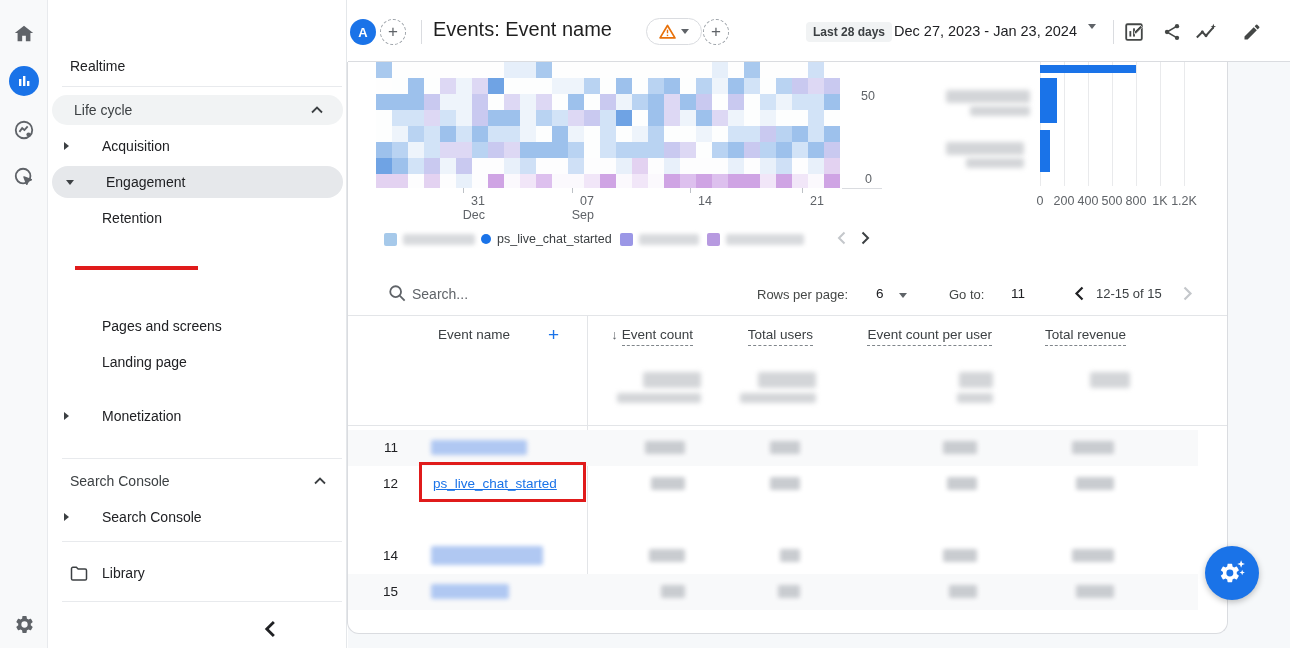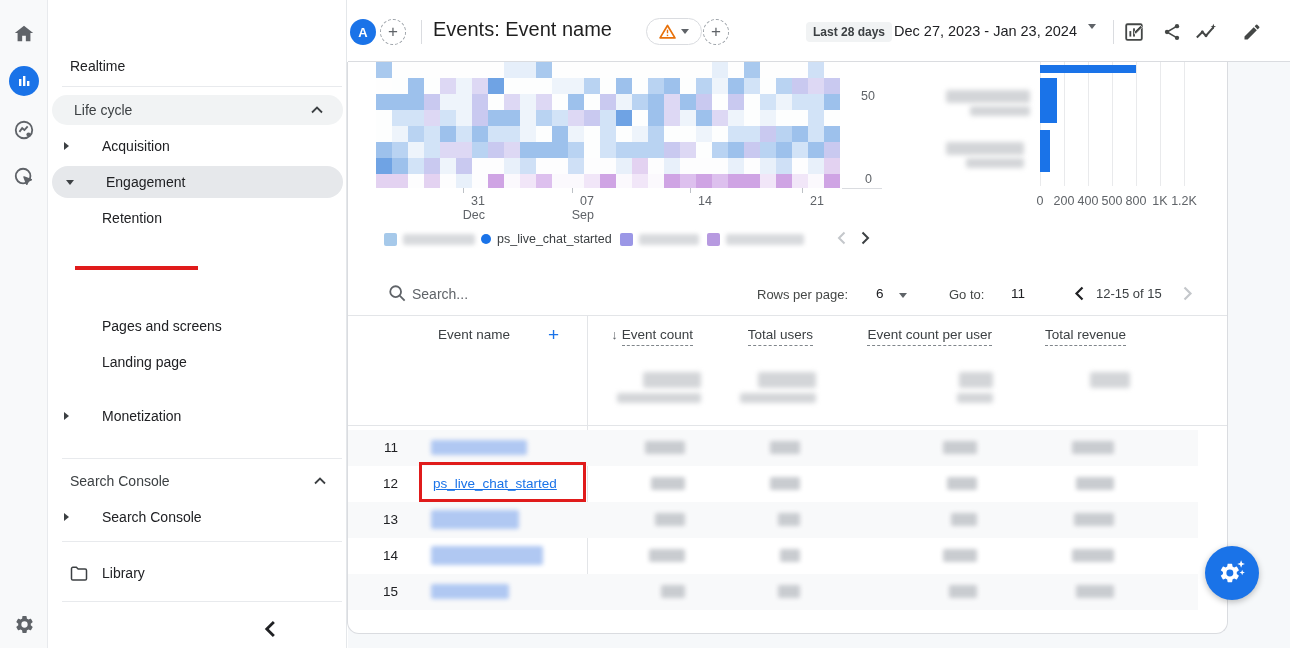--- a/index.html
+++ b/index.html
@@ -370,28 +370,20 @@
     <div class="blur-num" style="right:84px;top:11px;width:42px;height:13px"></div>
   </div>
   <div class="trow" style="top:404px">
     <span class="rownum">12</span>
     <span class="evt-link">ps_live_chat_started</span>
     <div class="blur-num" style="right:513px;top:11px;width:34px;height:13px"></div>
     <div class="blur-num" style="right:398px;top:11px;width:30px;height:13px"></div>
     <div class="blur-num" style="right:221px;top:11px;width:30px;height:13px"></div>
     <div class="blur-num" style="right:84px;top:11px;width:38px;height:13px"></div>
   </div>
-  <div class="trow stripe" style="top:440px">
-    <span class="rownum">13</span>
-    <div class="blur-blue" style="left:83px;top:8px;width:88px;height:19px"></div>
-    <div class="blur-num" style="right:513px;top:11px;width:30px;height:13px"></div>
-    <div class="blur-num" style="right:398px;top:11px;width:22px;height:13px"></div>
-    <div class="blur-num" style="right:221px;top:11px;width:26px;height:13px"></div>
-    <div class="blur-num" style="right:84px;top:11px;width:40px;height:13px"></div>
-  </div>
   <div class="trow" style="top:476px">
     <span class="rownum">14</span>
     <div class="blur-blue" style="left:83px;top:8px;width:112px;height:19px"></div>
     <div class="blur-num" style="right:513px;top:11px;width:36px;height:13px"></div>
     <div class="blur-num" style="right:398px;top:11px;width:20px;height:13px"></div>
     <div class="blur-num" style="right:221px;top:11px;width:34px;height:13px"></div>
     <div class="blur-num" style="right:84px;top:11px;width:42px;height:13px"></div>
   </div>
   <div class="trow stripe" style="top:512px">
     <span class="rownum">15</span>

